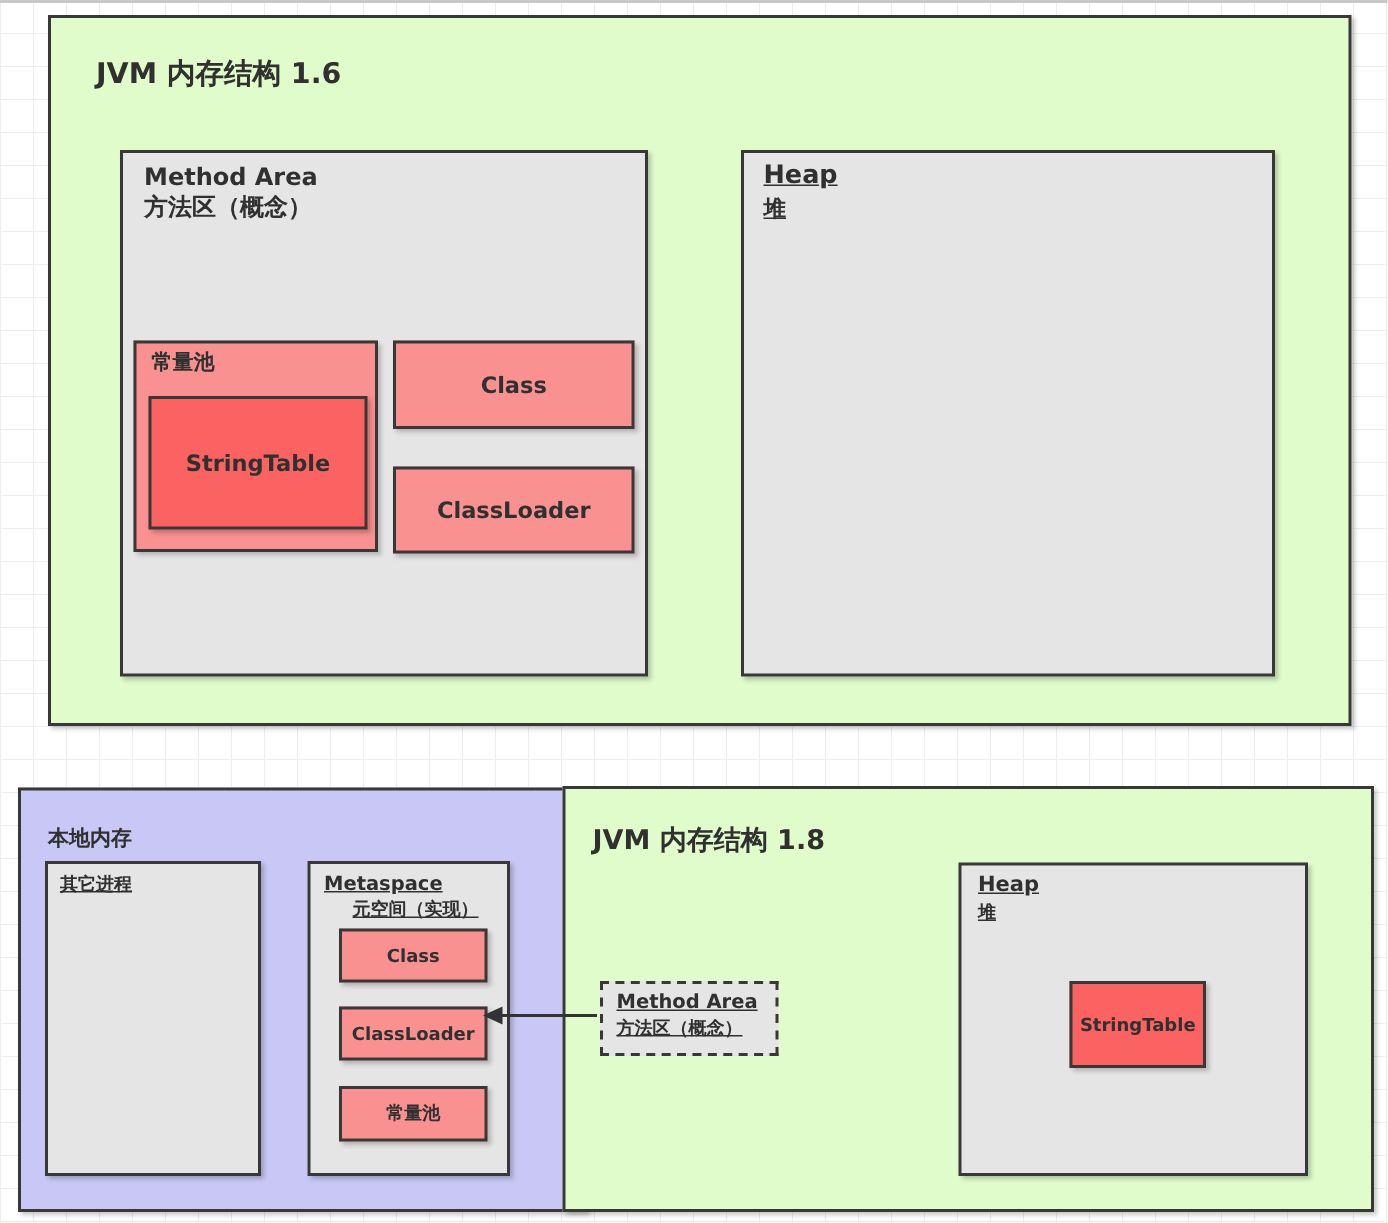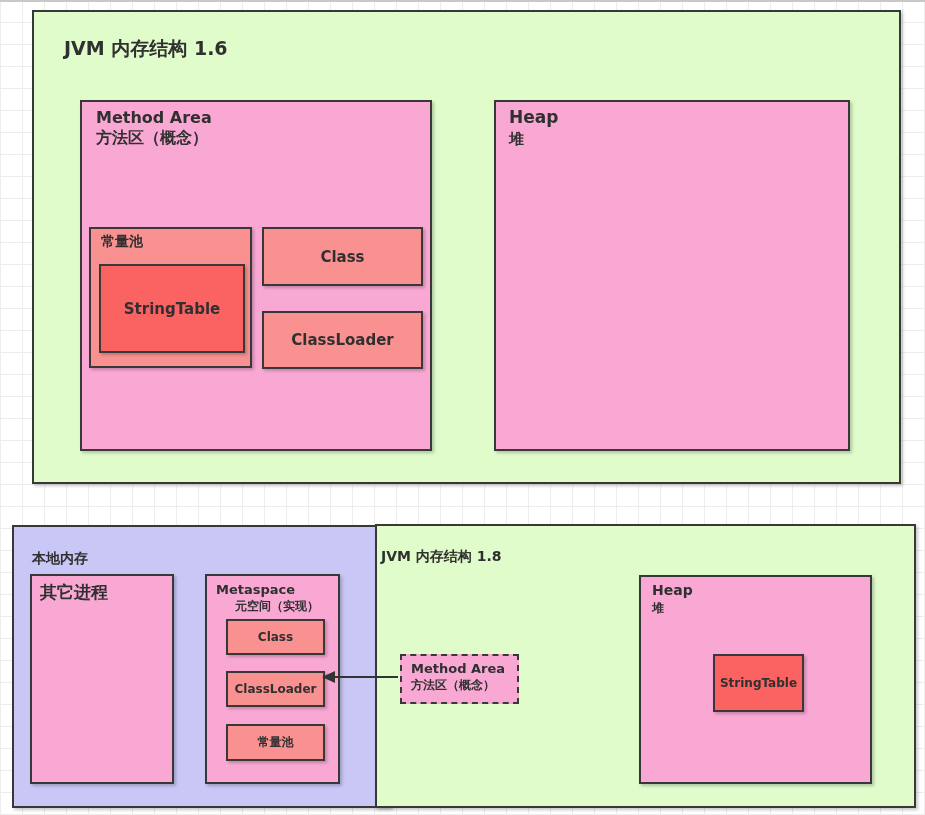--- a/index.html
+++ b/index.html
@@ -14,21 +14,21 @@
     background-image:
       linear-gradient(#ededed 1px, transparent 1px),
       linear-gradient(90deg,#ededed 1px, transparent 1px);
     background-size:22px 22px;
     overflow:hidden;
     padding-left:32px;
   }
   .abs{position:absolute;box-sizing:border-box;}
   .bordered{border:2px solid #383838;box-shadow:2px 2px 3px rgba(0,0,0,0.22);}
   .green{background:#e0fccb;}
-  .yellow{background:#f9a8d4;}
+  .yellow{background:#e5e5e5;text-decoration:underline;}
   .pink{background:#fa9191;}
   .red{background:#fb6262;}
   .purple{background:#c9c7f5;}
   .center{display:flex;align-items:center;justify-content:center;text-align:center;}
   .b{font-weight:bold;}
 
   .separator{left:0;top:499;width:925px;height:2px;background:#c8c8c8;}
 
   
   .g16{left:32px;top:10px;width:869px;height:474px;}
@@ -40,32 +40,32 @@
   .st16{left:8px;top:35px;width:146px;height:89px;font-size:15px;}
   .class16{left:180px;top:125px;width:161px;height:59px;font-size:15px;}
   .cl16{left:180px;top:209px;width:161px;height:58px;font-size:15px;}
   .heap16{left:460px;top:88px;width:356px;height:351px;padding:4px 0 0 13px;}
   .heap16 .t1{font-size:17px;line-height:23px;}
   .heap16 .t2{font-size:15px;line-height:20px;}
 
   
   .nat{left:12px;top:525px;width:379px;height:283px;}
   .nat-title{left:18px;top:23px;font-size:14px;}
-  .op{left:16px;top:47px;width:144px;height:210px;padding:5px 0 0 8px;font-size:17px;}
+  .op{left:16px;top:47px;width:144px;height:210px;padding:5px 0 0 8px;font-size:12px;}
   .ms{left:175px;top:47px;width:135px;height:210px;margin-left:16px;}
   .ms-head{padding:5px 0 0 9px;}
   .ms-head .t1{font-size:13px;line-height:17px;}
   .ms-head .t2{font-size:12px;line-height:16px;text-align:center;}
   .ms-class{left:19px;top:43px;width:99px;height:36px;font-size:12px;}
   .ms-cl{left:19px;top:95px;width:99px;height:36px;font-size:12px;}
   .ms-cp{left:19px;top:148px;width:99px;height:37px;font-size:12px;}
 
   
   .g18{left:375px;top:524px;width:541px;height:284px;}
-  .g18-title{left:4px;top:22px;font-size:14px;}
+  .g18-title{left:18px;top:22px;font-size:18px;}
   .ma18{left:23px;top:128px;width:119px;height:50px;border:2px dashed #383838;padding:4px 0 0 9px;}
   .ma18 .t1{font-size:13px;line-height:17px;}
   .ma18 .t2{font-size:12px;line-height:16px;}
   .heap18{left:262px;top:49px;width:233px;height:209px;padding:4px 0 0 11px;}
   .heap18 .t1{font-size:14px;line-height:19px;}
   .heap18 .t2{font-size:12px;line-height:16px;}
   .st18{left:72px;top:77px;width:91px;height:58px;font-size:12px;}
 
   
   .arrow-line{left:334px;top:676px;width:64px;height:2px;background:#333333;z-index:5;}

